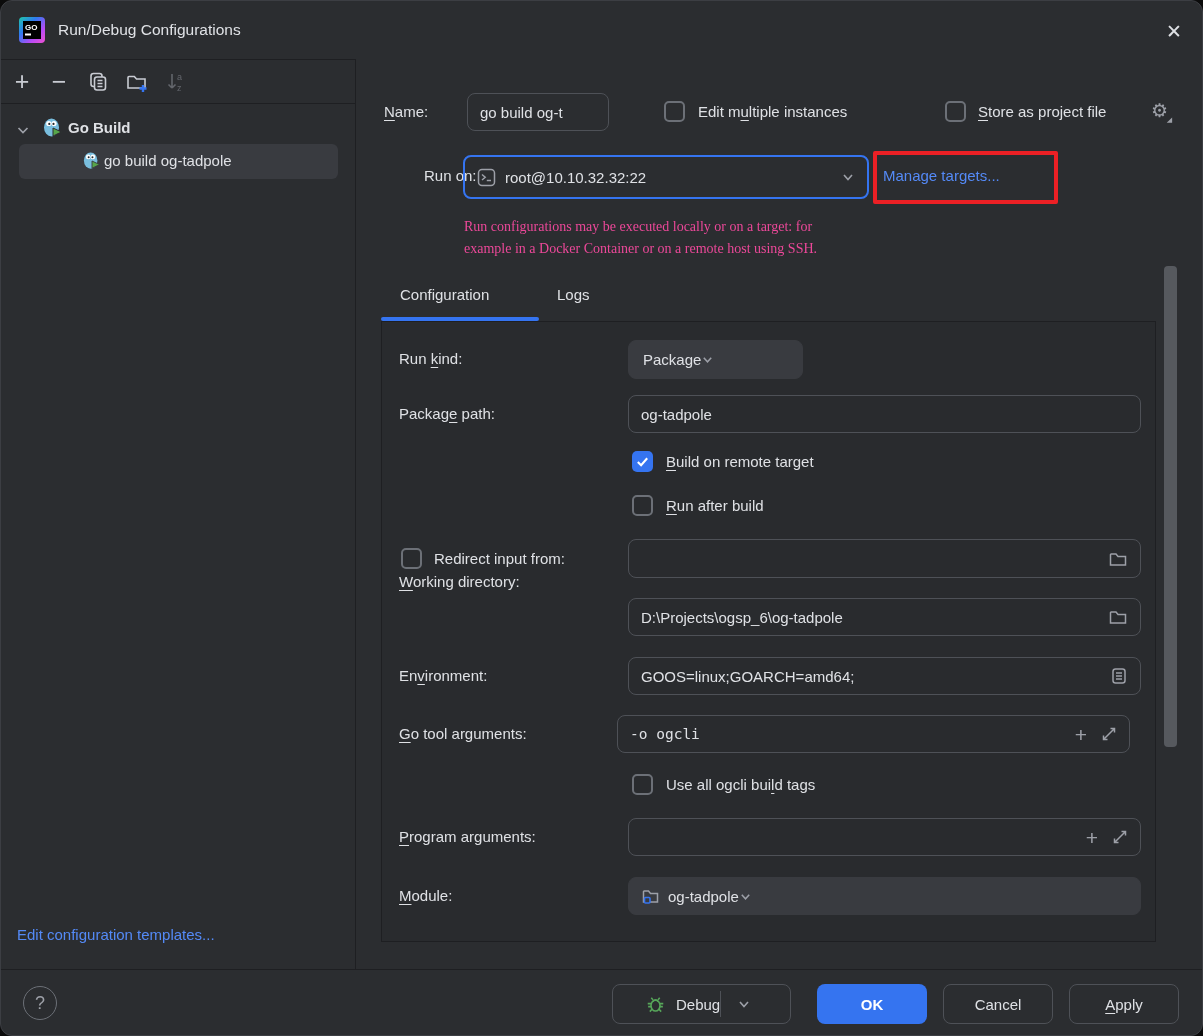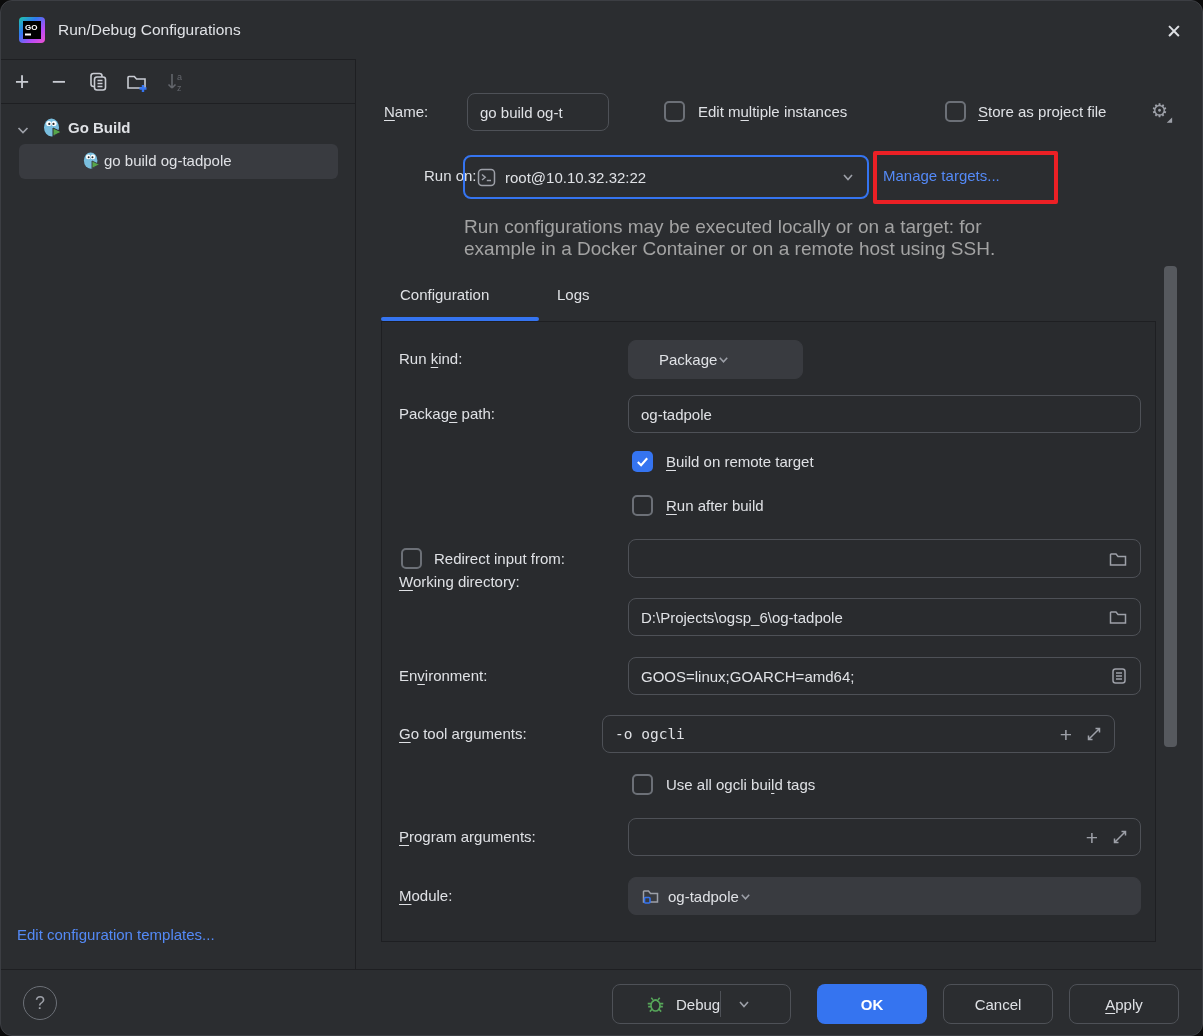--- a/index.html
+++ b/index.html
@@ -13,21 +13,21 @@
     padding:0 12px;font-size:15px;color:#dfe1e5;background:transparent;overflow:hidden;white-space:nowrap;}
   .fld .spacer{flex:1;}
   .combo{background:#393b40;border:1px solid #393b40;border-radius:8px;display:flex;align-items:center;
     padding:0 12px;font-size:15px;color:#dfe1e5;white-space:nowrap;}
   .cb{width:21px;height:21px;border:2px solid #6c7077;border-radius:5px;background:transparent;}
   .cb.checked{background:#3574f0;border:none;display:flex;align-items:center;justify-content:center;}
   .link{color:#548af7;font-size:15px;white-space:nowrap;}
   .btn{border:1px solid #4e5157;border-radius:8px;display:flex;align-items:center;justify-content:center;
     font-size:15px;color:#dfe1e5;background:transparent;}
   .btn.primary{background:#3574f0;border:none;color:#ffffff;font-weight:bold;justify-content:center;}
-  .help-text{font-size:19px;color:#a3a3a3;line-height:22px;white-space:nowrap;}
+  .help-text{font-size:14px;color:#ec4899;line-height:22px;white-space:nowrap;font-family:Liberation Serif, serif;}
   .tab{font-size:15px;color:#dfe1e5;white-space:nowrap;}
   .icon{display:inline-flex;align-items:center;justify-content:center;}
   svg{display:block;}
   .panel{background:#292b2e;border:1px solid #1e1f22;}
   .mono{font-family:"DejaVu Sans Mono", monospace;font-size:14.5px;}
   .gear{font-size:19px;color:#9da0a8;line-height:1;position:relative;}
   .gear .tri{position:absolute;right:-4px;bottom:-2px;font-size:7px;color:#9da0a8;}
   .scroll-thumb{background:#56595e;border-radius:4px;}
   .tree-sel{background:#393b40;border-radius:6px;}
 </style>
@@ -183,21 +183,21 @@
   <div class="abs" style="left:380px;top:316px;width:158px;height:4px;background:#3574f0;border-radius:2px;"></div>
 
   
   <div class="abs panel" style="left:380px;top:320px;width:775px;height:621px;"></div>
 
   
   <span class="abs lbl mn" style="left:398px;top:349px;">
     <span>Run </span><u>k</u><span>ind:</span>
   </span>
   <div class="abs combo" style="left:627px;top:339px;width:175px;height:39px;cursor:pointer;">
-    <span style="margin-left:18px;">Package</span>
+    <span style="margin-left:2px;">Package</span>
     <span class="spacer"></span>
     <span class="icon">
       <svg width="13" height="13" viewBox="0 0 14 14" fill="none" stroke="#9da0a8" stroke-width="1.6">
           <path d="M3 5 L7 9.5 L11 5"></path>
         </svg>
     </span>
   </div>
 
   
   <span class="abs lbl mn" style="left:398px;top:404px;">
@@ -266,21 +266,21 @@
           <line x1="6" y1="9" x2="12" y2="9"></line>
           <line x1="6" y1="12" x2="12" y2="12"></line>
       </svg>
     </span>
   </div>
 
   
   <span class="abs lbl mn" style="left:398px;top:724px;">
     <span></span><u>G</u><span>o tool arguments:</span>
   </span>
-  <div class="abs fld" style="left:601px;top:714px;width:513px;height:38px;">
+  <div class="abs fld" style="left:616px;top:714px;width:513px;height:38px;">
     <span class="mono">-o ogcli</span>
     <span class="spacer"></span>
     <span style="font-size:21px;color:#9da0a8;margin-right:14px;cursor:pointer;line-height:1;">+</span>
     <span class="icon" style="cursor:pointer;">
       <svg width="16" height="16" viewBox="0 0 16 16" fill="none" stroke="#9da0a8" stroke-width="1.5">
         <path d="M9.5 2.5 H13.5 V6.5 M13.5 2.5 L2.5 13.5 M2.5 9.5 V13.5 H6.5"></path>
       </svg>
     </span>
   </div>
 

